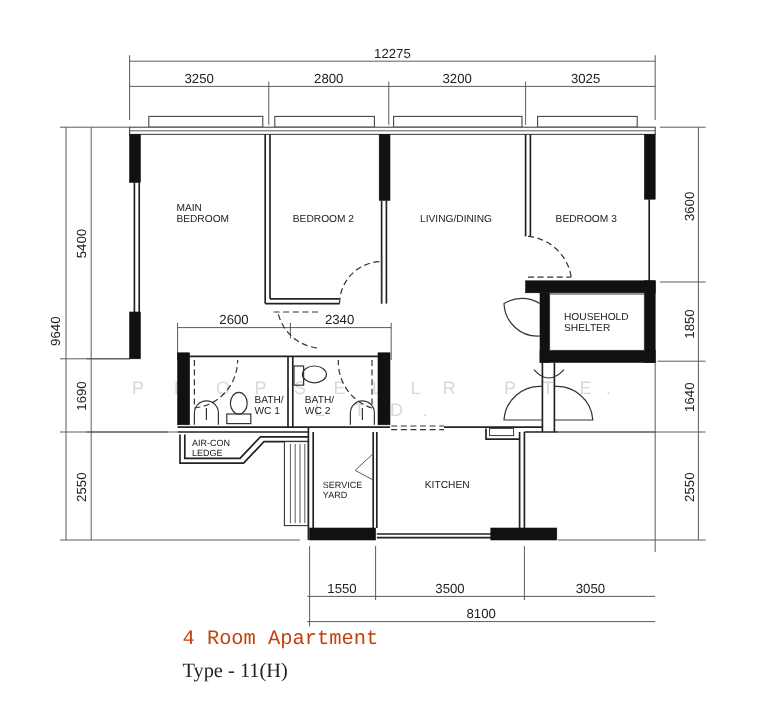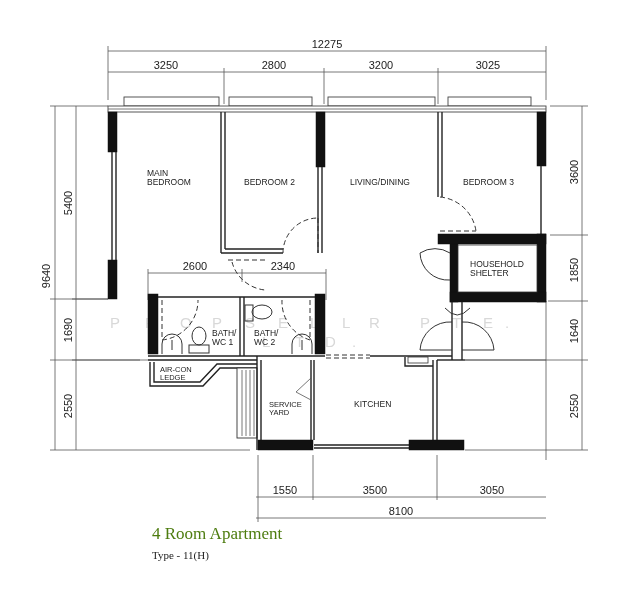--- a/index.html
+++ b/index.html
@@ -9,23 +9,23 @@
     .dim { font-family: "Liberation Sans", sans-serif; font-size: 11px; fill: #222; }
     .room { font-family: "Liberation Sans", sans-serif; font-size: 8.5px; fill: #222; }
     .wm { font-family: "Liberation Sans", sans-serif; font-size: 15px; fill: #d8d8d8; letter-spacing: 0; }
     .ln { stroke: #333; stroke-width: 1; fill: none; }
     .thin { stroke: #555; stroke-width: 0.8; fill: none; }
     .wall { stroke: #222; stroke-width: 1.4; fill: none; }
     .solid { fill: #111; stroke: #111; stroke-width: 0.5; }
     .dash { stroke: #333; stroke-width: 1; fill: none; stroke-dasharray: 5 3; }
     .win { fill: #fff; stroke: #444; stroke-width: 0.9; }
     .caption-title { position: absolute; left: 152px; top: 524px;
-      font-family: Liberation Serif, serif; font-size: 17px; color: #4d7c0f; }
+      font-family: Liberation Mono, monospace; font-size: 17px; color: #c2410c; }
     .caption-type { position: absolute; left: 152px; top: 549px;
-      font-family: "Liberation Serif", serif; font-size: 11px; color: #222; }
+      font-family: "Liberation Serif", serif; font-size: 17px; color: #222; }
   </style>
 </head>
 <body>
 
 <svg id="plan" viewBox="0 0 638 600" xmlns="http://www.w3.org/2000/svg">
 
   <g>
     <text class="wm" x="110" y="328">P</text>
     <text class="wm" x="145" y="328">R</text>
     <text class="wm" x="180" y="328">O</text>

